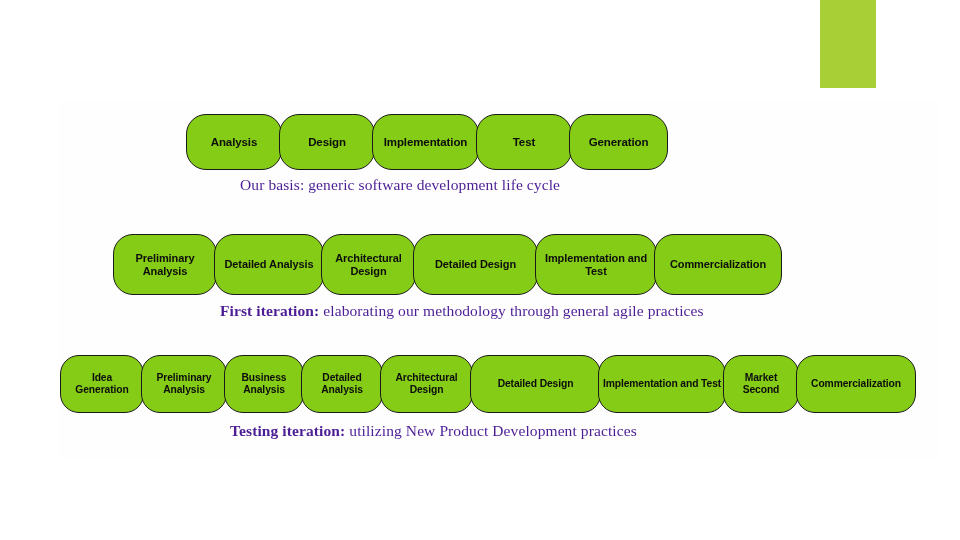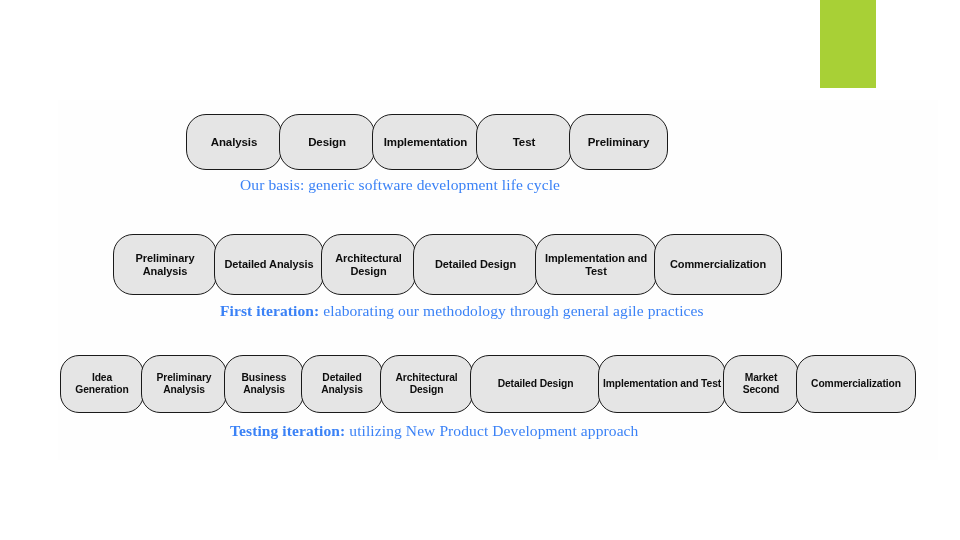--- a/index.html
+++ b/index.html
@@ -35,21 +35,21 @@
     background: #fefefe;
   }
 
   .row {
     position: absolute;
     display: flex;
     align-items: stretch;
   }
 
   .pill {
-    background: #e5e5e5;
+    background: #84cc16;
     border: 1.4px solid #1a1a1a;
     border-radius: 19px;
     box-sizing: border-box;
     display: flex;
     align-items: center;
     justify-content: center;
     text-align: center;
     color: #0d0d0d;
     font-family: "Liberation Sans", sans-serif;
     font-weight: bold;
@@ -93,42 +93,42 @@
   #row-3 .pill {
     font-size: 10.3px;
     margin-right: -3px;
     border-radius: 19px;
   }
 
   .caption {
     position: absolute;
     font-family: "Liberation Serif", serif;
     font-size: 15.5px;
-    color: #3b82f6;
+    color: #4c1d95;
     white-space: nowrap;
     letter-spacing: 0.1px;
   }
   #caption-1 { left: 182px; top: 76px; }
   #caption-2 { left: 123px; top: 202px; font-weight: bold; margin-left: 39px; }
   #caption-3 { left: 172px; top: 322px; font-weight: bold; }
   .caption .light { font-weight: normal; }
 </style>
 </head>
 <body>
 
 <div id="accent-block"></div>
 
 <div id="diagram-image">
 
   <div class="row" id="row-1">
       <div class="pill" style="width: 96px;">Analysis</div>
       <div class="pill" style="width: 96px; text-align: center;">Design</div>
       <div class="pill" style="width: 107px;">Implementation</div>
       <div class="pill" style="width: 96px;">Test</div>
-      <div class="pill" style="width: 99px;">Preliminary</div>
+      <div class="pill" style="width: 99px;">Generation</div>
     </div>
   <div class="caption" id="caption-1"><span>Our basis: generic software development life cycle</span></div>
 
   <div class="row" id="row-2">
       <div class="pill" style="width: 104px;">Preliminary Analysis</div>
       <div class="pill" style="width: 110px;">Detailed Analysis</div>
       <div class="pill" style="width: 95px;">Architectural Design</div>
       <div class="pill" style="width: 125px;">Detailed Design</div>
       <div class="pill" style="width: 122px;">Implementation and Test</div>
       <div class="pill" style="width: 128px;">Commercialization</div>
@@ -139,15 +139,15 @@
       <div class="pill" style="width: 84px;">Idea Generation</div>
       <div class="pill" style="width: 86px;">Preliminary Analysis</div>
       <div class="pill" style="width: 80px;">Business Analysis</div>
       <div class="pill" style="width: 82px;">Detailed Analysis</div>
       <div class="pill" style="width: 93px;">Architectural Design</div>
       <div class="pill" style="width: 131px;">Detailed Design</div>
       <div class="pill" style="width: 128px;">Implementation and Test</div>
       <div class="pill" style="width: 76px;">Market Second</div>
       <div class="pill" style="width: 120px;">Commercialization</div>
     </div>
-  <div class="caption" id="caption-3"><span>Testing iteration:</span><span class="light"> utilizing New Product Development approach</span></div>
+  <div class="caption" id="caption-3"><span>Testing iteration:</span><span class="light"> utilizing New Product Development practices</span></div>
 
 </div>
 
 </body></html>

